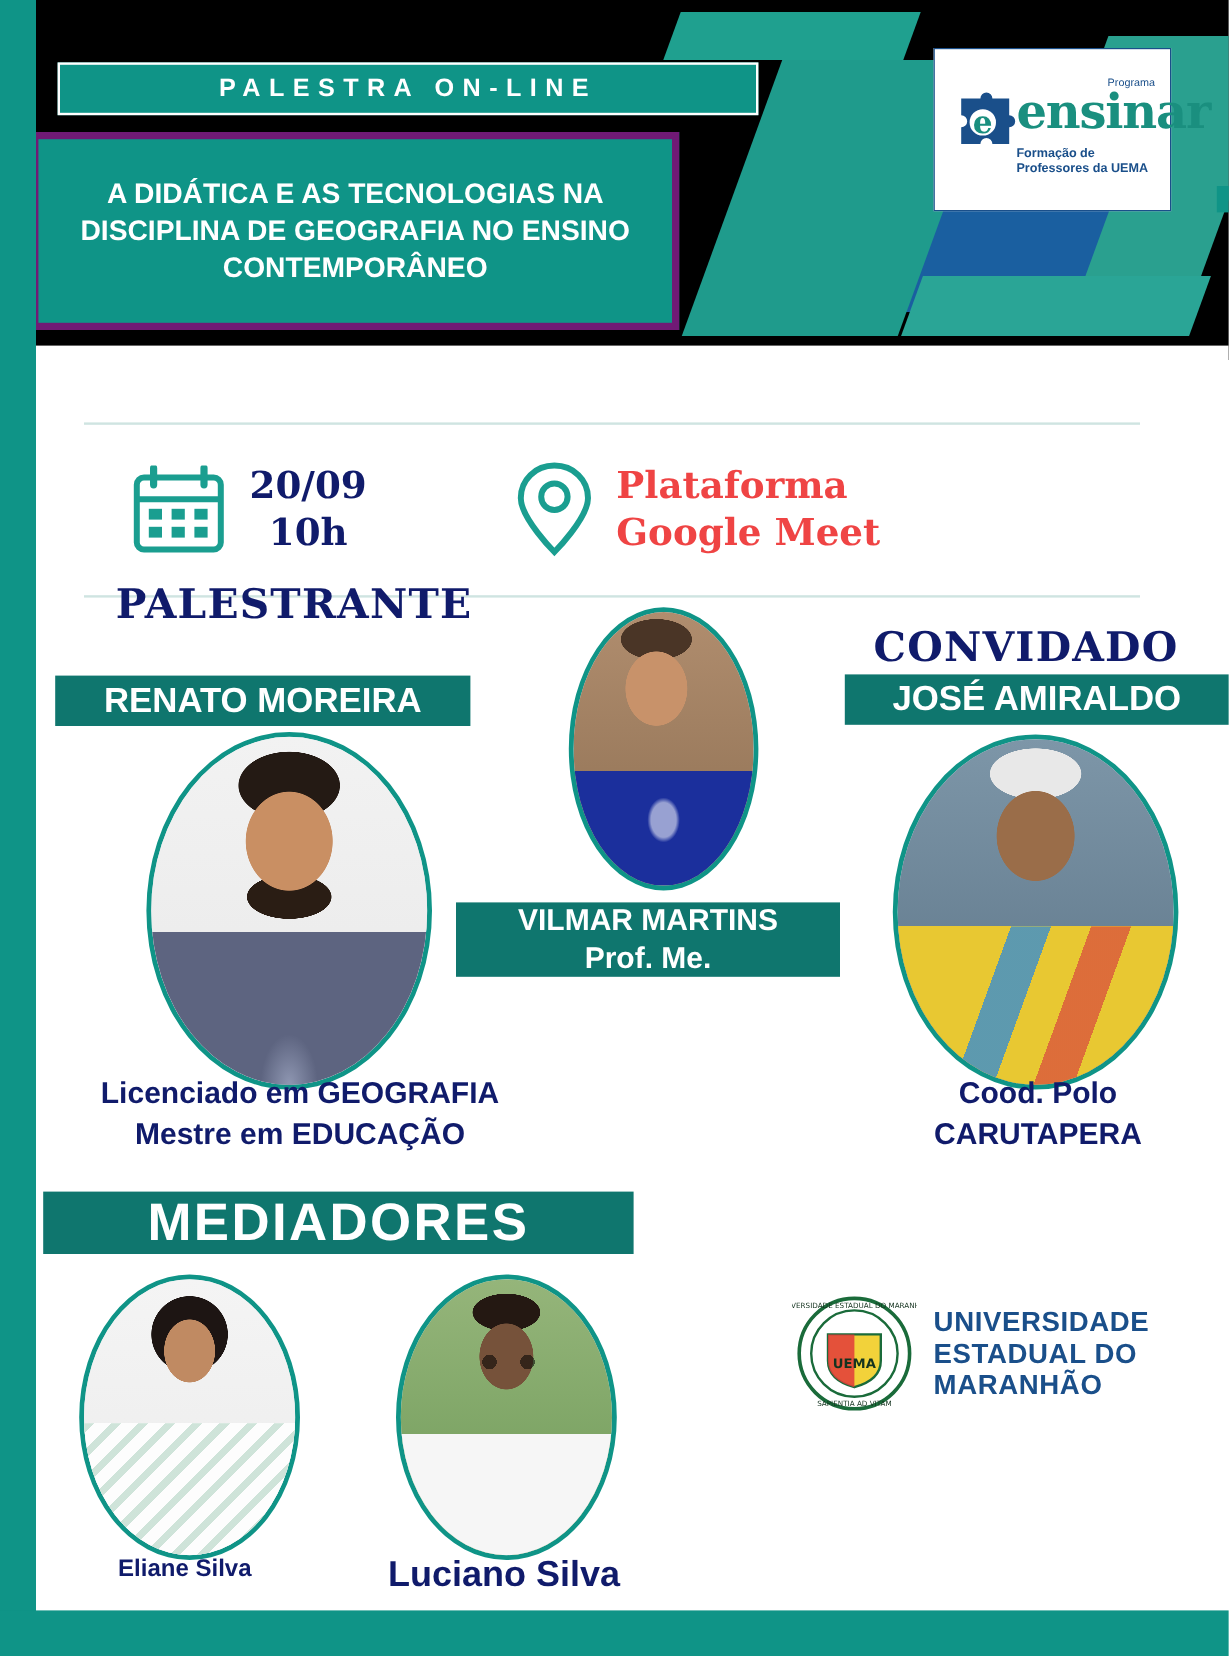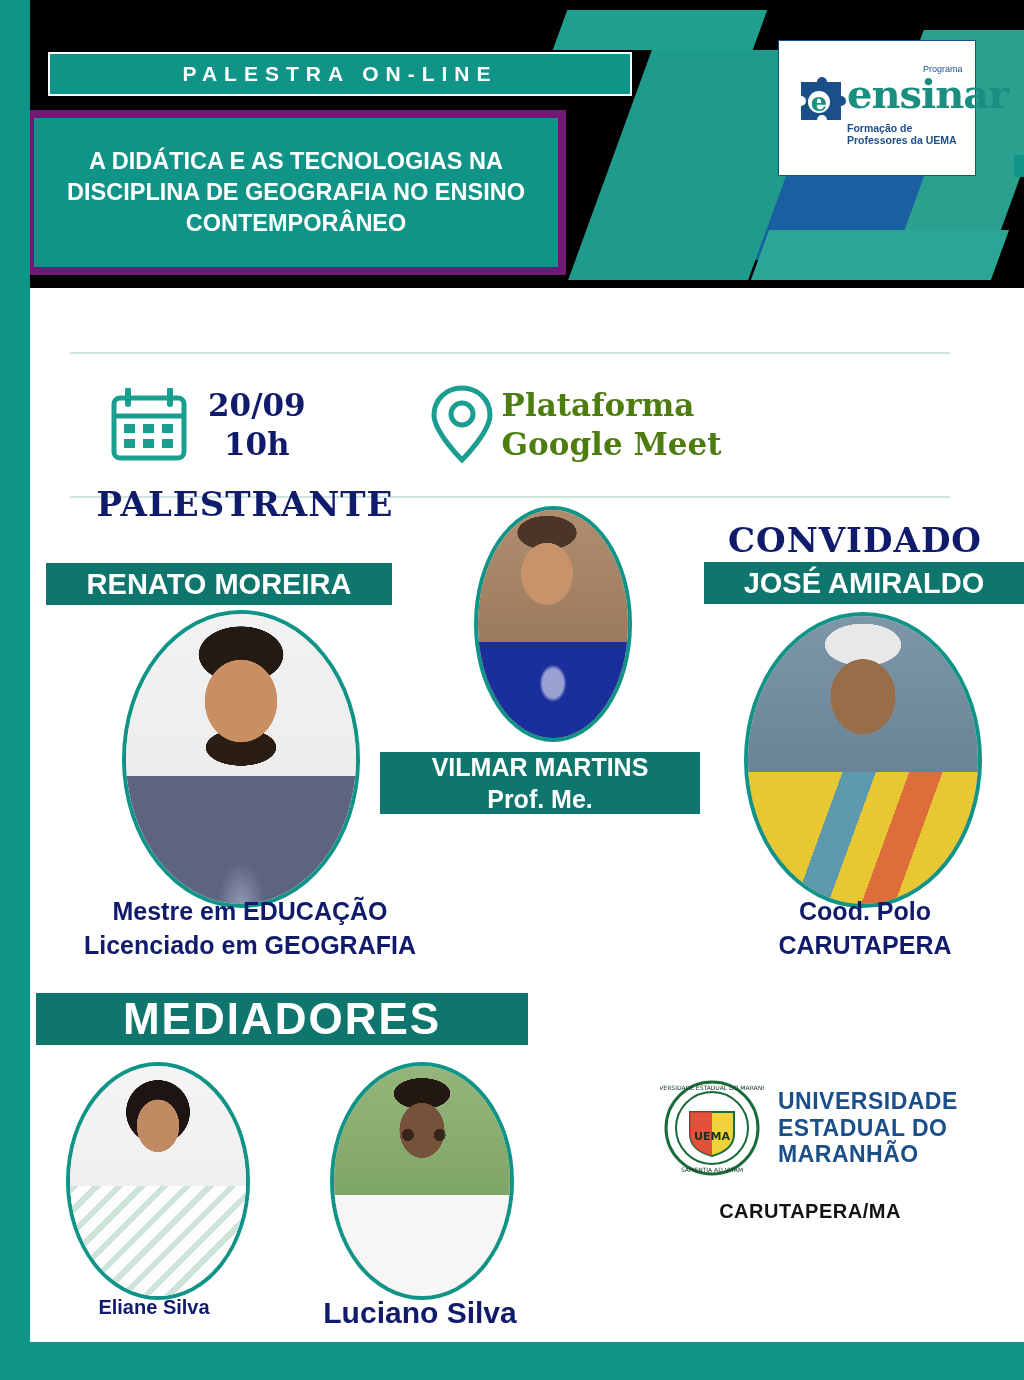--- a/index.html
+++ b/index.html
@@ -90,21 +90,21 @@
     font-size: 21px;
     letter-spacing: 7px;
     display: flex;
     align-items: center;
     justify-content: center;
   }
   .title-box {
     position: absolute;
     left: 26px; top: 110px;
     width: 540px; height: 165px;
-    border: 8px solid #701a75;
+    border: 6px solid #701a75;
     background: #0f9487;
     display: flex;
     align-items: center;
     justify-content: center;
     padding: 0 8px;
     box-sizing: border-box;
   }
   .title-box-inner {
     color: #ffffff;
     font-weight: bold;
@@ -186,24 +186,24 @@
     font-weight: bold;
     color: #101b6b;
     font-size: 31px;
     line-height: 1.25;
     text-align: center;
   }
   .info-place {
     margin-left: 118px;
   }
   .info-text-place {
-    margin-left: 2px;
+    margin-left: 14px;
     font-family: "DejaVu Serif", serif;
     font-weight: bold;
-    color: #4d7c0f;
+    color: #ef4444;
     font-size: 31px;
     line-height: 1.25;
   }
 
   
   .label-dark {
     position: absolute;
     font-family: "DejaVu Serif", serif;
     font-weight: bold;
     color: #101b6b;
@@ -348,22 +348,22 @@
     <div class="ph" style="background:linear-gradient(#f2f2f2,#e9e9e9);"></div>
     <div class="ph" style="background:
          radial-gradient(ellipse 58px 66px at 50% 30%, #c98f63 0%, #c98f63 62%, transparent 63%),
          radial-gradient(ellipse 60px 40px at 50% 14%, #241a14 0%, #241a14 70%, transparent 71%),
          radial-gradient(ellipse 50px 26px at 50% 46%, #2a1d14 0%, #2a1d14 70%, transparent 71%),
          linear-gradient(to bottom, transparent 0 56%, #5d6480 56% 100%);"></div>
     <div class="ph" style="background:radial-gradient(ellipse 34px 60px at 50% 100%, #8f97b2 0%, transparent 70%);"></div>
   </div>
 
   <div class="cap" style="left:40px; top:895px; width:420px;">
+    <div>Licenciado em GEOGRAFIA</div>
     <div>Mestre em EDUCAÇÃO</div>
-    <div>Licenciado em GEOGRAFIA</div>
   </div>
 
   <div class="oval" style="left:474px; top:506px; width:150px; height:228px;">
     <div class="ph" style="background:linear-gradient(#b08d6e,#8d6f52);"></div>
     <div class="ph" style="background:
          radial-gradient(ellipse 40px 48px at 46% 28%, #c8926a 0%, #c8926a 64%, transparent 65%),
          radial-gradient(ellipse 42px 24px at 46% 10%, #4a3526 0%, #4a3526 70%, transparent 71%),
          linear-gradient(to bottom, transparent 0 58%, #1b2f9c 58% 100%);"></div>
     <div class="ph" style="background:radial-gradient(ellipse 26px 36px at 50% 76%, #ffffff 0%, #ffffff 40%, transparent 52%);opacity:.55;"></div>
   </div>
@@ -428,15 +428,14 @@
       <text x="52" y="12" font-size="6" text-anchor="middle" fill="#14331f" font-family="DejaVu Sans, sans-serif">UNIVERSIDADE ESTADUAL DO MARANHÃO</text>
       <text x="52" y="94" font-size="6" text-anchor="middle" fill="#14331f" font-family="DejaVu Sans, sans-serif">SAPIENTIA AD VITAM</text>
     </svg>
     <div class="uema-text">
       <div>UNIVERSIDADE</div>
       <div>ESTADUAL DO</div>
       <div>MARANHÃO</div>
     </div>
   </div>
 
-  <div class="uema-city">CARUTAPERA/MA</div>
 
 </div>
 
 </body></html>

